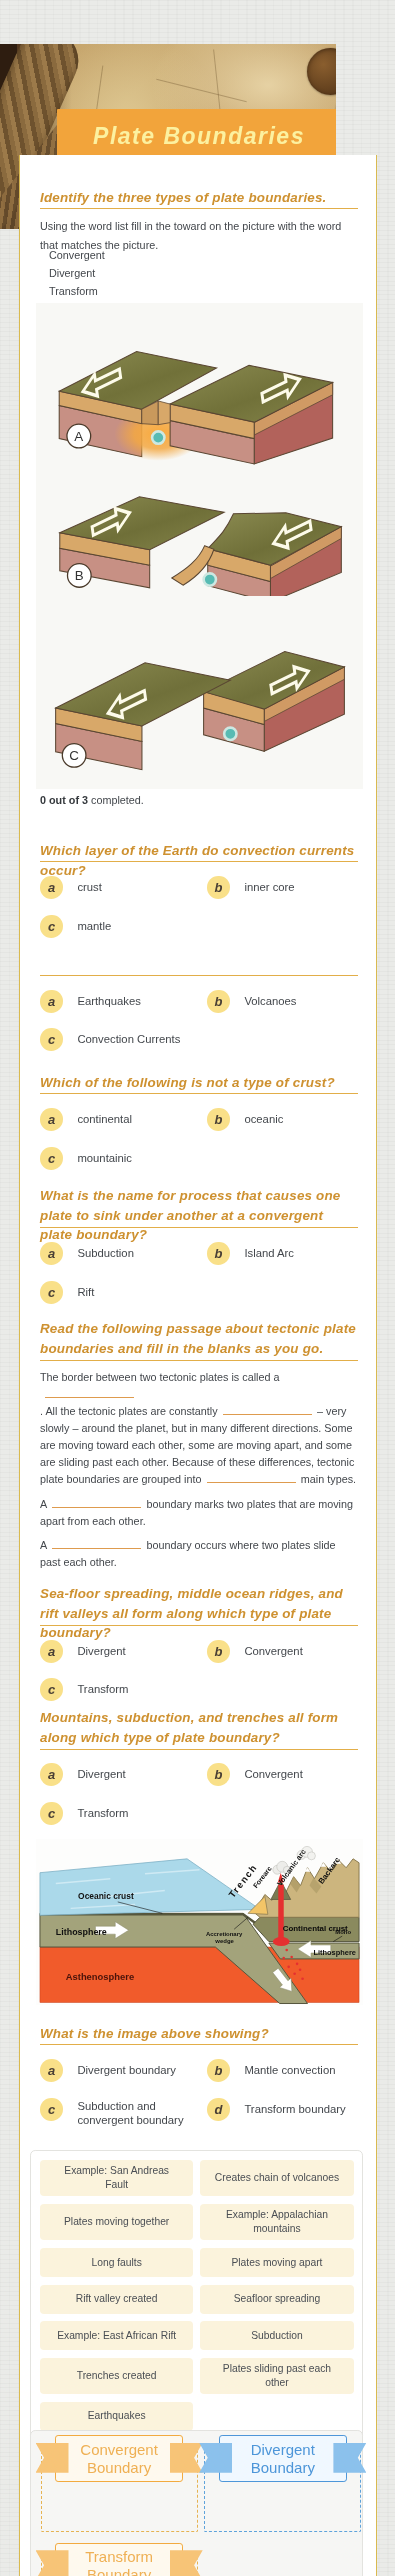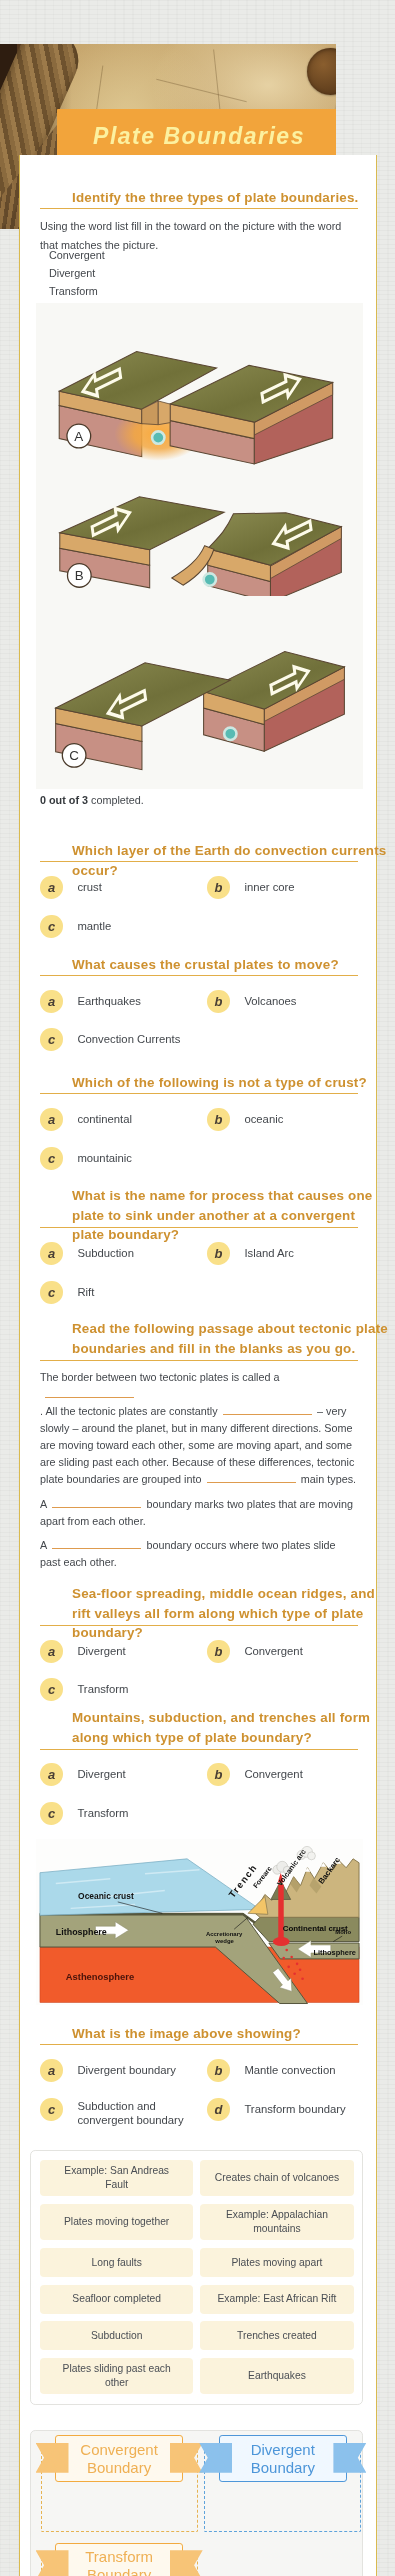--- a/index.html
+++ b/index.html
@@ -47,22 +47,22 @@
     font-size:23px;font-style:italic;font-weight:600;letter-spacing:1.5px;
   }
   
   .card{
     position:absolute;left:19px;top:155px;width:358px;height:2497px;background:#FFFFFF;
     border-left:1px solid #D9BA50;border-right:1px solid #D9BA50;border-bottom:1px solid #D9BA50;
     box-sizing:border-box;z-index:5;
   }
   .qtitle{
     position:absolute;left:20px;width:318px;
-    font-size:13.4px;line-height:19.6px;font-weight:600;
-    color:#CE9130;letter-spacing:0.2px;margin-left:32px;
+    font-size:13.4px;line-height:19.6px;font-style:italic;font-weight:600;
+    color:#CE9130;letter-spacing:0.2px;
   }
   .qrule{position:absolute;left:20px;width:318px;height:0;border-top:1px solid #E2AE49;}
   .body-text{position:absolute;left:20px;width:309px;font-size:10.8px;line-height:18.5px;color:#43474C;}
   .word-item{position:absolute;left:29px;font-size:10.8px;color:#43474C;}
   .figure1{position:absolute;left:15.5px;top:148px;width:327px;height:486px;background:#F8F8F5;}
   .fig-svg{position:absolute;}
   .completed{position:absolute;left:20px;top:639px;font-size:10.8px;color:#43474C;}
   .completed b{color:#35393D;}
   .opt{position:absolute;display:flex;align-items:center;height:24px;cursor:pointer;}
   .badge{
@@ -277,21 +277,20 @@
     </div>
   <div class="opt col2" style="top:720px;">
       <span class="badge">b</span>
       <span class="opt-label">inner core</span>
     </div>
   <div class="opt col1" style="top:759px;">
       <span class="badge">c</span>
       <span class="opt-label">mantle</span>
     </div>
 
-  <div class="qtitle" style="top:800px;">What causes the crustal plates to move?</div>
   <div class="qrule" style="top:820px;"></div>
   <div class="opt col1" style="top:834px;">
       <span class="badge">a</span>
       <span class="opt-label">Earthquakes</span>
     </div>
   <div class="opt col2" style="top:834px;">
       <span class="badge">b</span>
       <span class="opt-label">Volcanoes</span>
     </div>
   <div class="opt col1" style="top:872px;">
@@ -465,21 +464,22 @@
       <span class="opt-label">Transform boundary</span>
     </div>
 
   <div class="chips-box">
     <div class="chip">Example: San Andreas Fault</div>
     <div class="chip">Creates chain of volcanoes</div>
     <div class="chip">Plates moving together</div>
     <div class="chip">Example: Appalachian mountains</div>
     <div class="chip">Long faults</div>
     <div class="chip">Plates moving apart</div>
-    <div class="chip">Seafloor completed</div>
+    <div class="chip">Rift valley created</div>
+    <div class="chip">Seafloor spreading</div>
     <div class="chip">Example: East African Rift</div>
     <div class="chip">Subduction</div>
     <div class="chip">Trenches created</div>
     <div class="chip">Plates sliding past each other</div>
     <div class="chip">Earthquakes</div>
   </div>
 
   <div class="zones-box">
     <div class="zone zone1 orange">
       <div class="ribbon orange-r">

